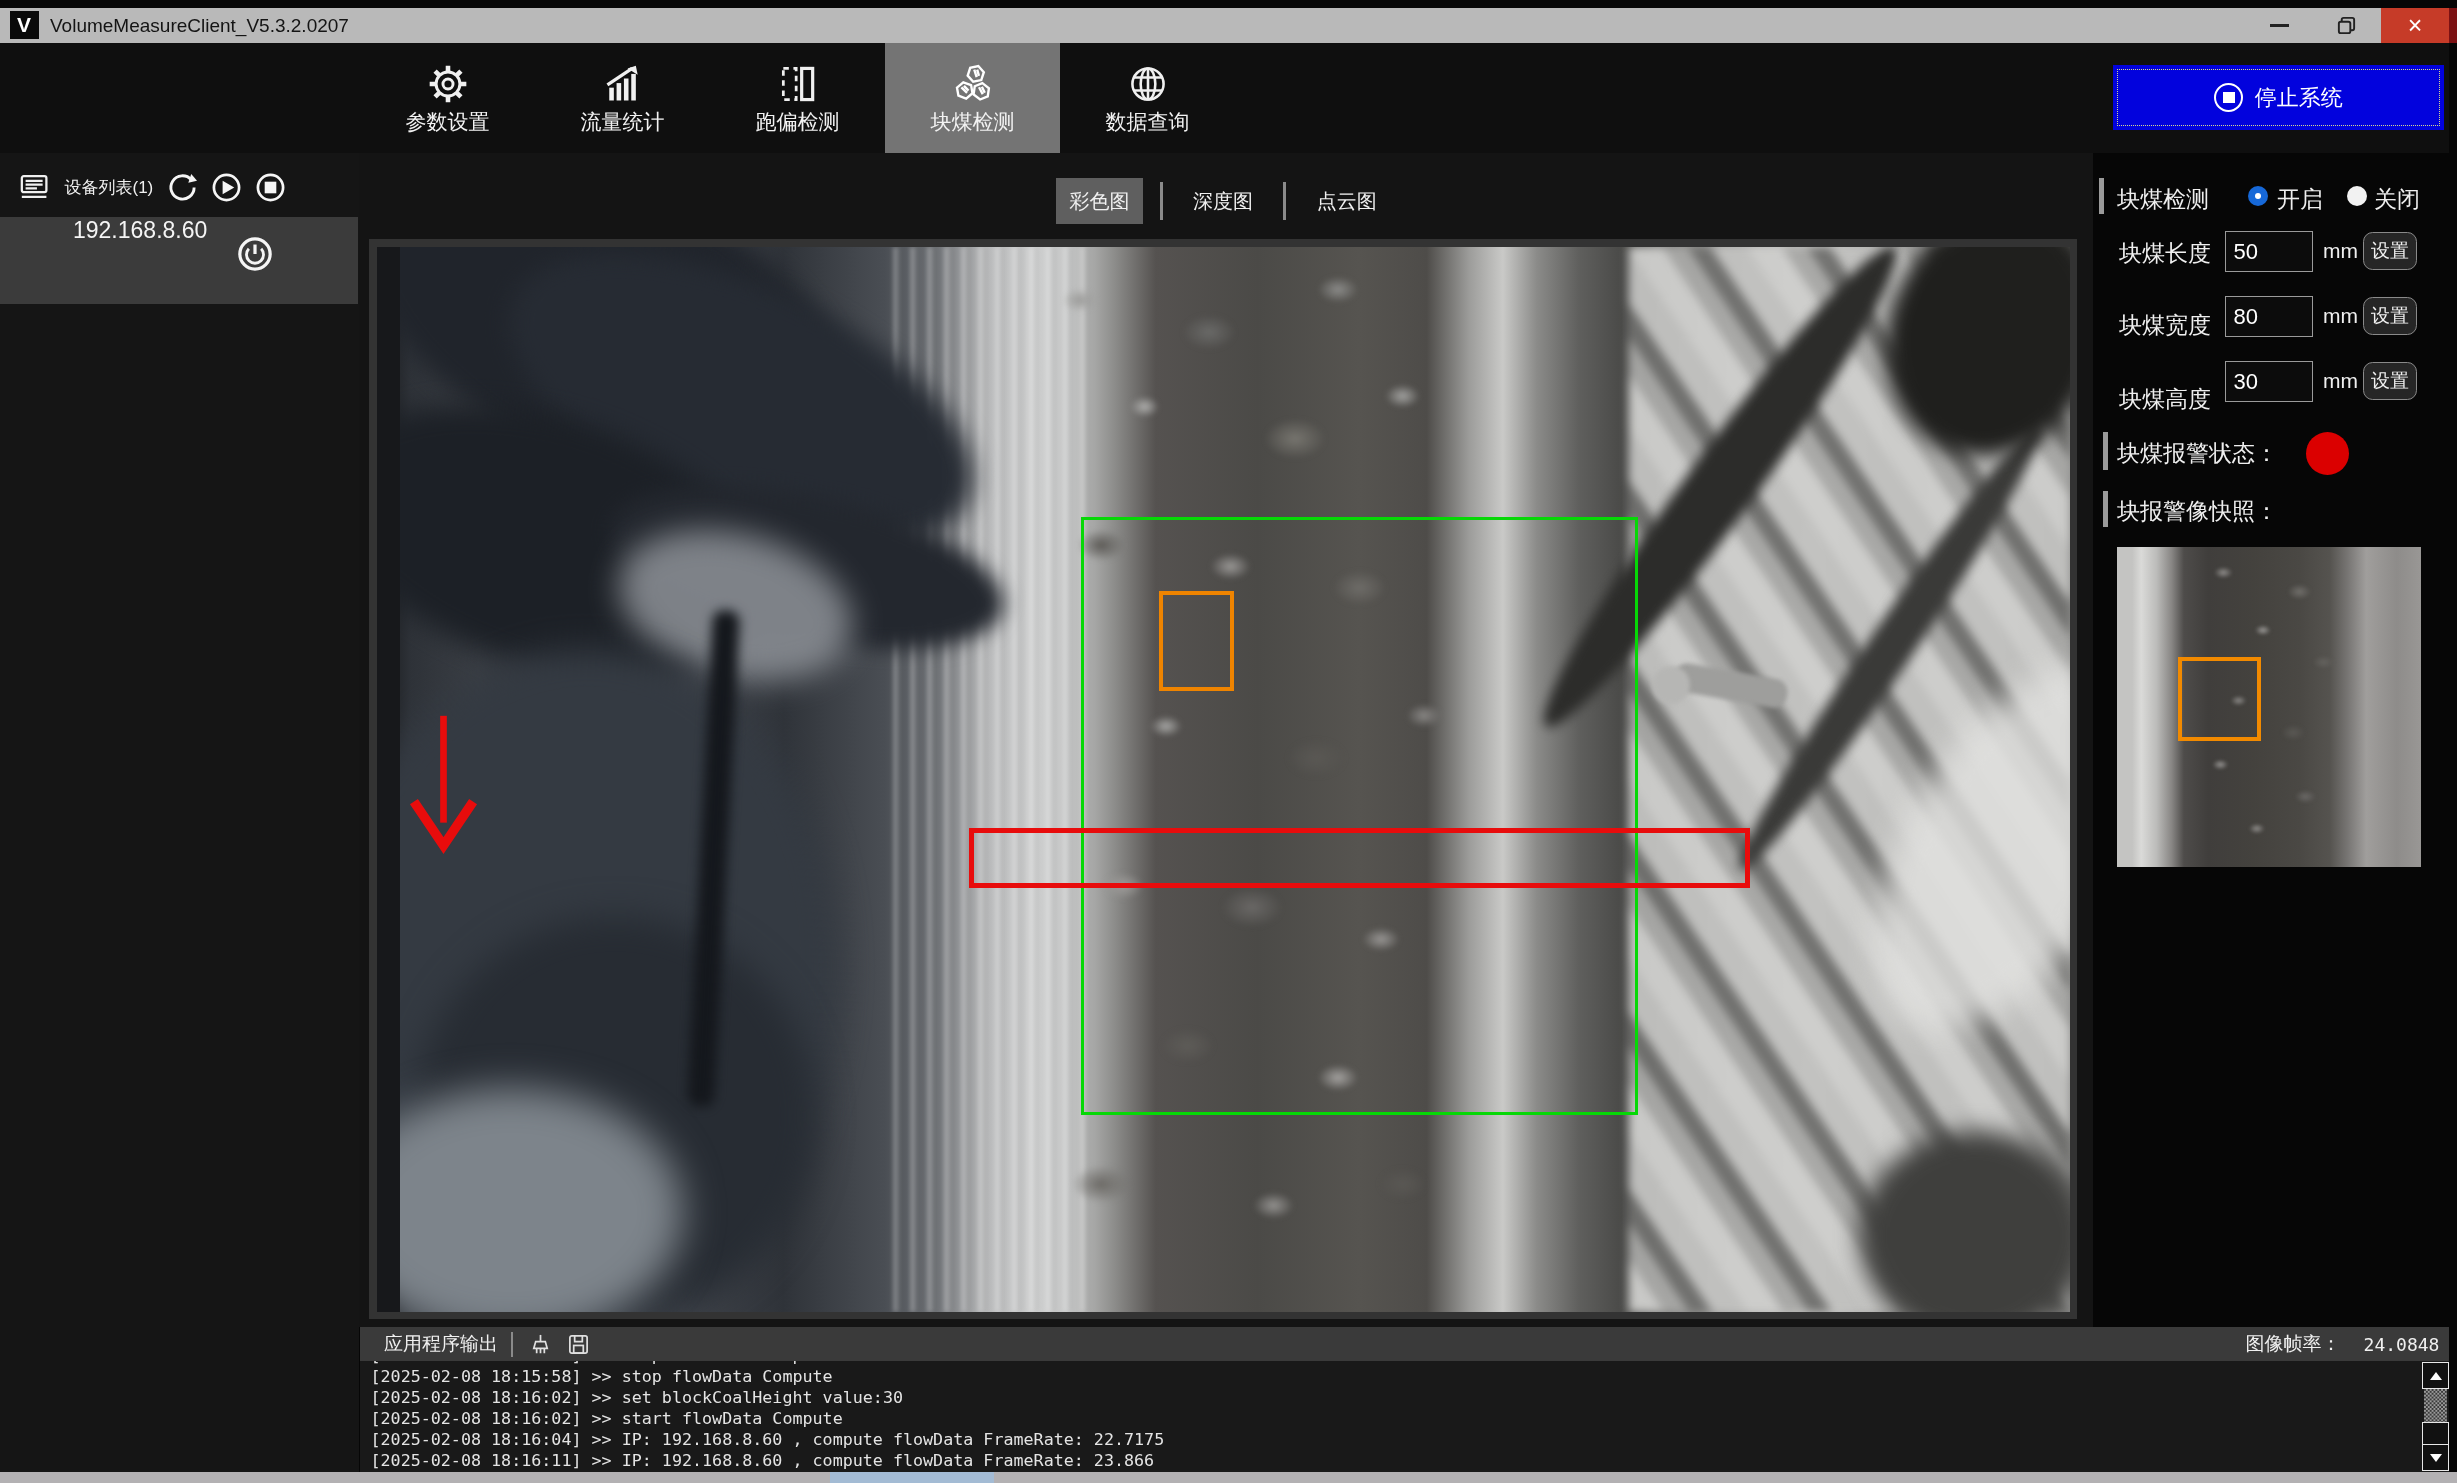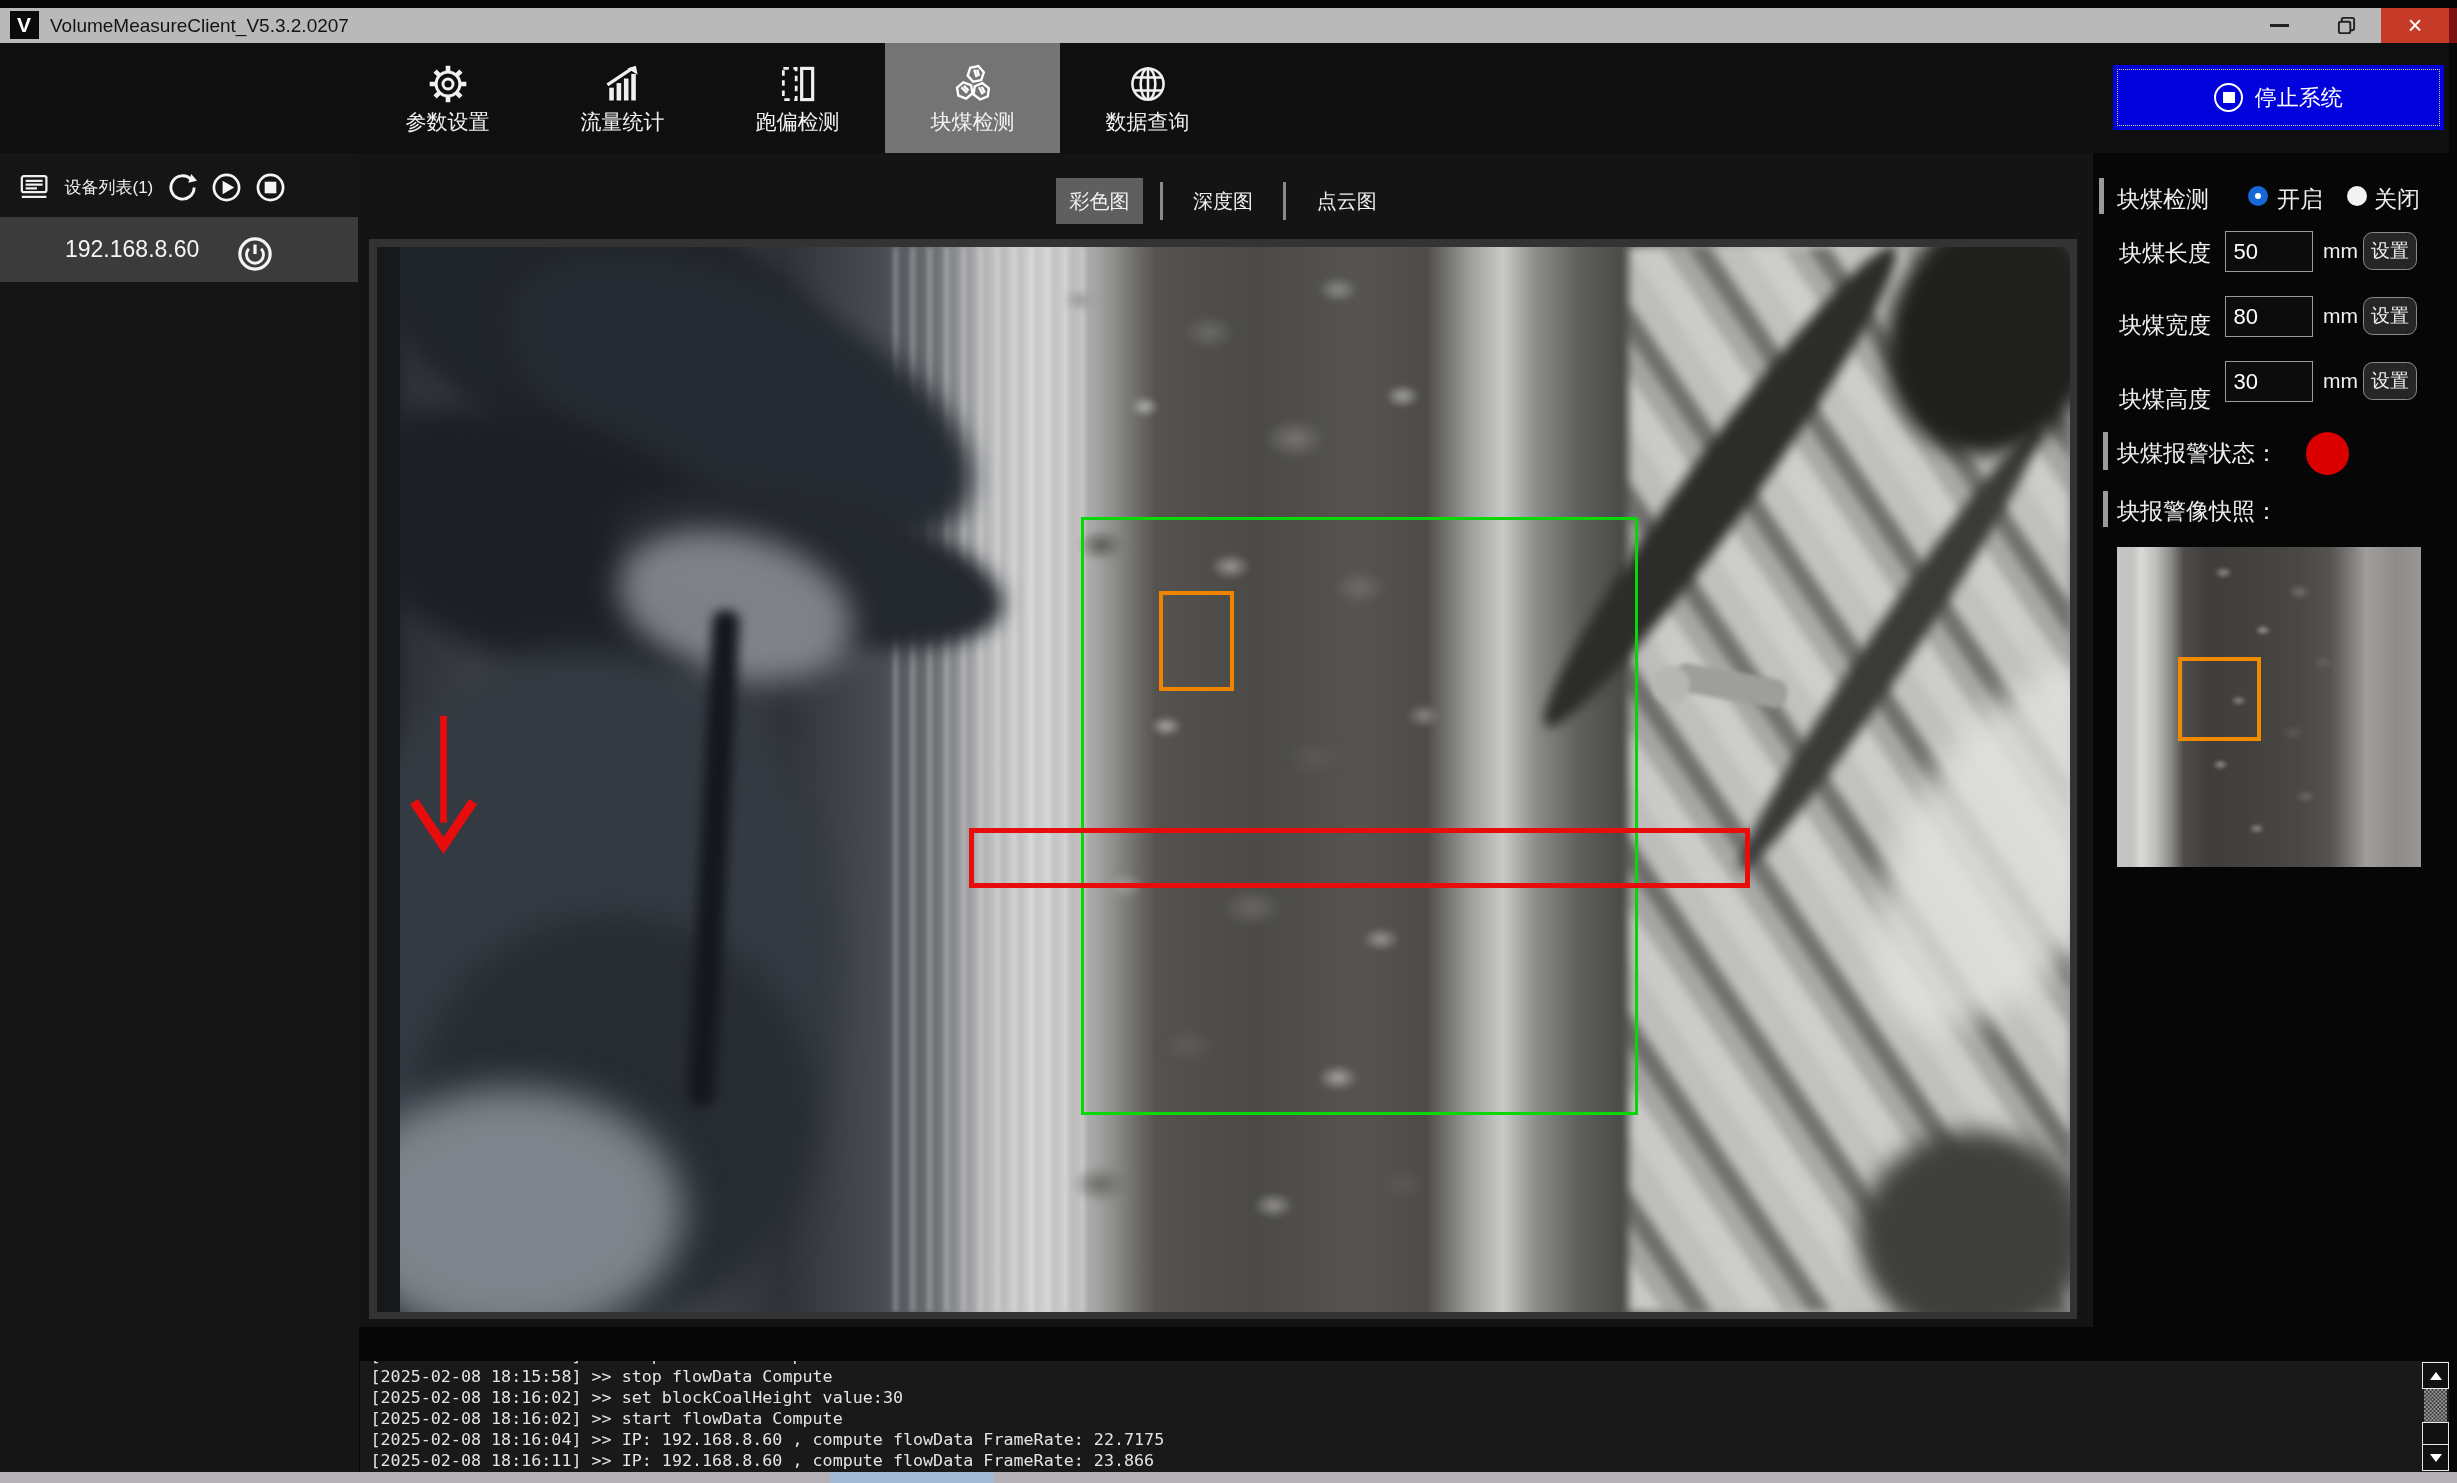--- a/index.html
+++ b/index.html
@@ -29,21 +29,21 @@
   .stop-system .lbl { color:#fff; font-size:22px; }
   .ss-icon { width:29px; height:29px; border:2.9px solid #fff; border-radius:50%; display:flex; align-items:center; justify-content:center; }
   .ss-icon .sq { width:11.5px; height:11.5px; background:#fff; }
 
   
   .left-panel { position:absolute; left:0; top:153px; width:359px; height:1319px; background:#151515; }
   .dev-header { position:absolute; left:0; top:4.8px; width:359px; height:59px; display:flex; align-items:center; }
   .dev-title { color:#f0f0f0; font-size:17px; margin-left:11.5px; }
   .dev-hicon { width:31px; height:31px; margin-left:13.4px; cursor:pointer; }
   .dev-icon { margin-left:19px; }
-  .dev-row { position:absolute; left:0; top:64px; width:358px; height:65px; background:#3b3b3b; display:flex; align-items:center; cursor:pointer; }
+  .dev-row { position:absolute; left:0; top:64px; width:358px; height:87px; background:#3b3b3b; display:flex; cursor:pointer;padding-left:8px; }
   .dev-ip { color:#f5f5f5; font-size:23px; margin-left:65px; }
   .power-btn { position:absolute; left:237px; top:19px; width:36px; height:36px; cursor:pointer; }
 
   
   .main-bg { position:absolute; left:359px; top:153px; width:1734px; height:1174px; background:#141414; }
   .view-tabs { position:absolute; left:1056px; top:178px; height:46px; display:flex; align-items:center; }
   .vtab { color:#f0f0f0; font-size:20px; padding:9.6px 13.4px; cursor:pointer; }
   .vtab.selected { background:#5f5f5f; }
   .vtab-sep { width:2.9px; height:38px; background:#8a8a8a; margin:0 17px; }
 
@@ -354,20 +354,38 @@
 
   <div class="accent" style="left:2103px; top:491px; height:36px;"></div>
   <div class="rp-label" style="left:2117px; top:496px;">块报警像快照：</div>
 
   <div class="snapshot">
     <div class="sn-base"></div>
     <div class="sn-specks"></div>
     <div class="sn-orange"></div>
   </div>
 
+  <div class="log-header">
+    <div class="log-title">应用程序输出</div>
+    <div class="log-sep"></div>
+    <svg class="log-hicon" viewBox="0 0 24 24" fill="none" stroke="#e0e0e0" stroke-width="1.8">
+      <path d="M12 2v7"></path>
+        <path d="M7 9h10l2 7H5z"></path>
+        <path d="M8 16v5M12 16v5M16 16v5"></path>
+    </svg>
+    <svg class="log-hicon" viewBox="0 0 24 24" fill="none" stroke="#e0e0e0" stroke-width="1.8">
+      <rect x="3" y="3" width="18" height="18" rx="2"></rect>
+        <path d="M8 3v6h8V3"></path>
+        <rect x="7" y="13" width="10" height="8"></rect>
+    </svg>
+    <div class="fr-wrap">
+      <span class="fr-label">图像帧率：</span>
+      <span class="fr-value">24.0848</span>
+    </div>
+  </div>
 
   <div class="log-body">
     <div class="log-lines">
       <div class="log-line clipped"><span>[2025-02-08 18:15:58] &gt;&gt; stop flowData Compute</span></div>
       <div class="log-line">[2025-02-08 18:15:58] &gt;&gt; stop flowData Compute</div>
       <div class="log-line">[2025-02-08 18:16:02] &gt;&gt; set blockCoalHeight value:30</div>
       <div class="log-line">[2025-02-08 18:16:02] &gt;&gt; start flowData Compute</div>
       <div class="log-line">[2025-02-08 18:16:04] &gt;&gt; IP: 192.168.8.60 , compute flowData FrameRate: 22.7175</div>
       <div class="log-line">[2025-02-08 18:16:11] &gt;&gt; IP: 192.168.8.60 , compute flowData FrameRate: 23.866</div>
     </div>

